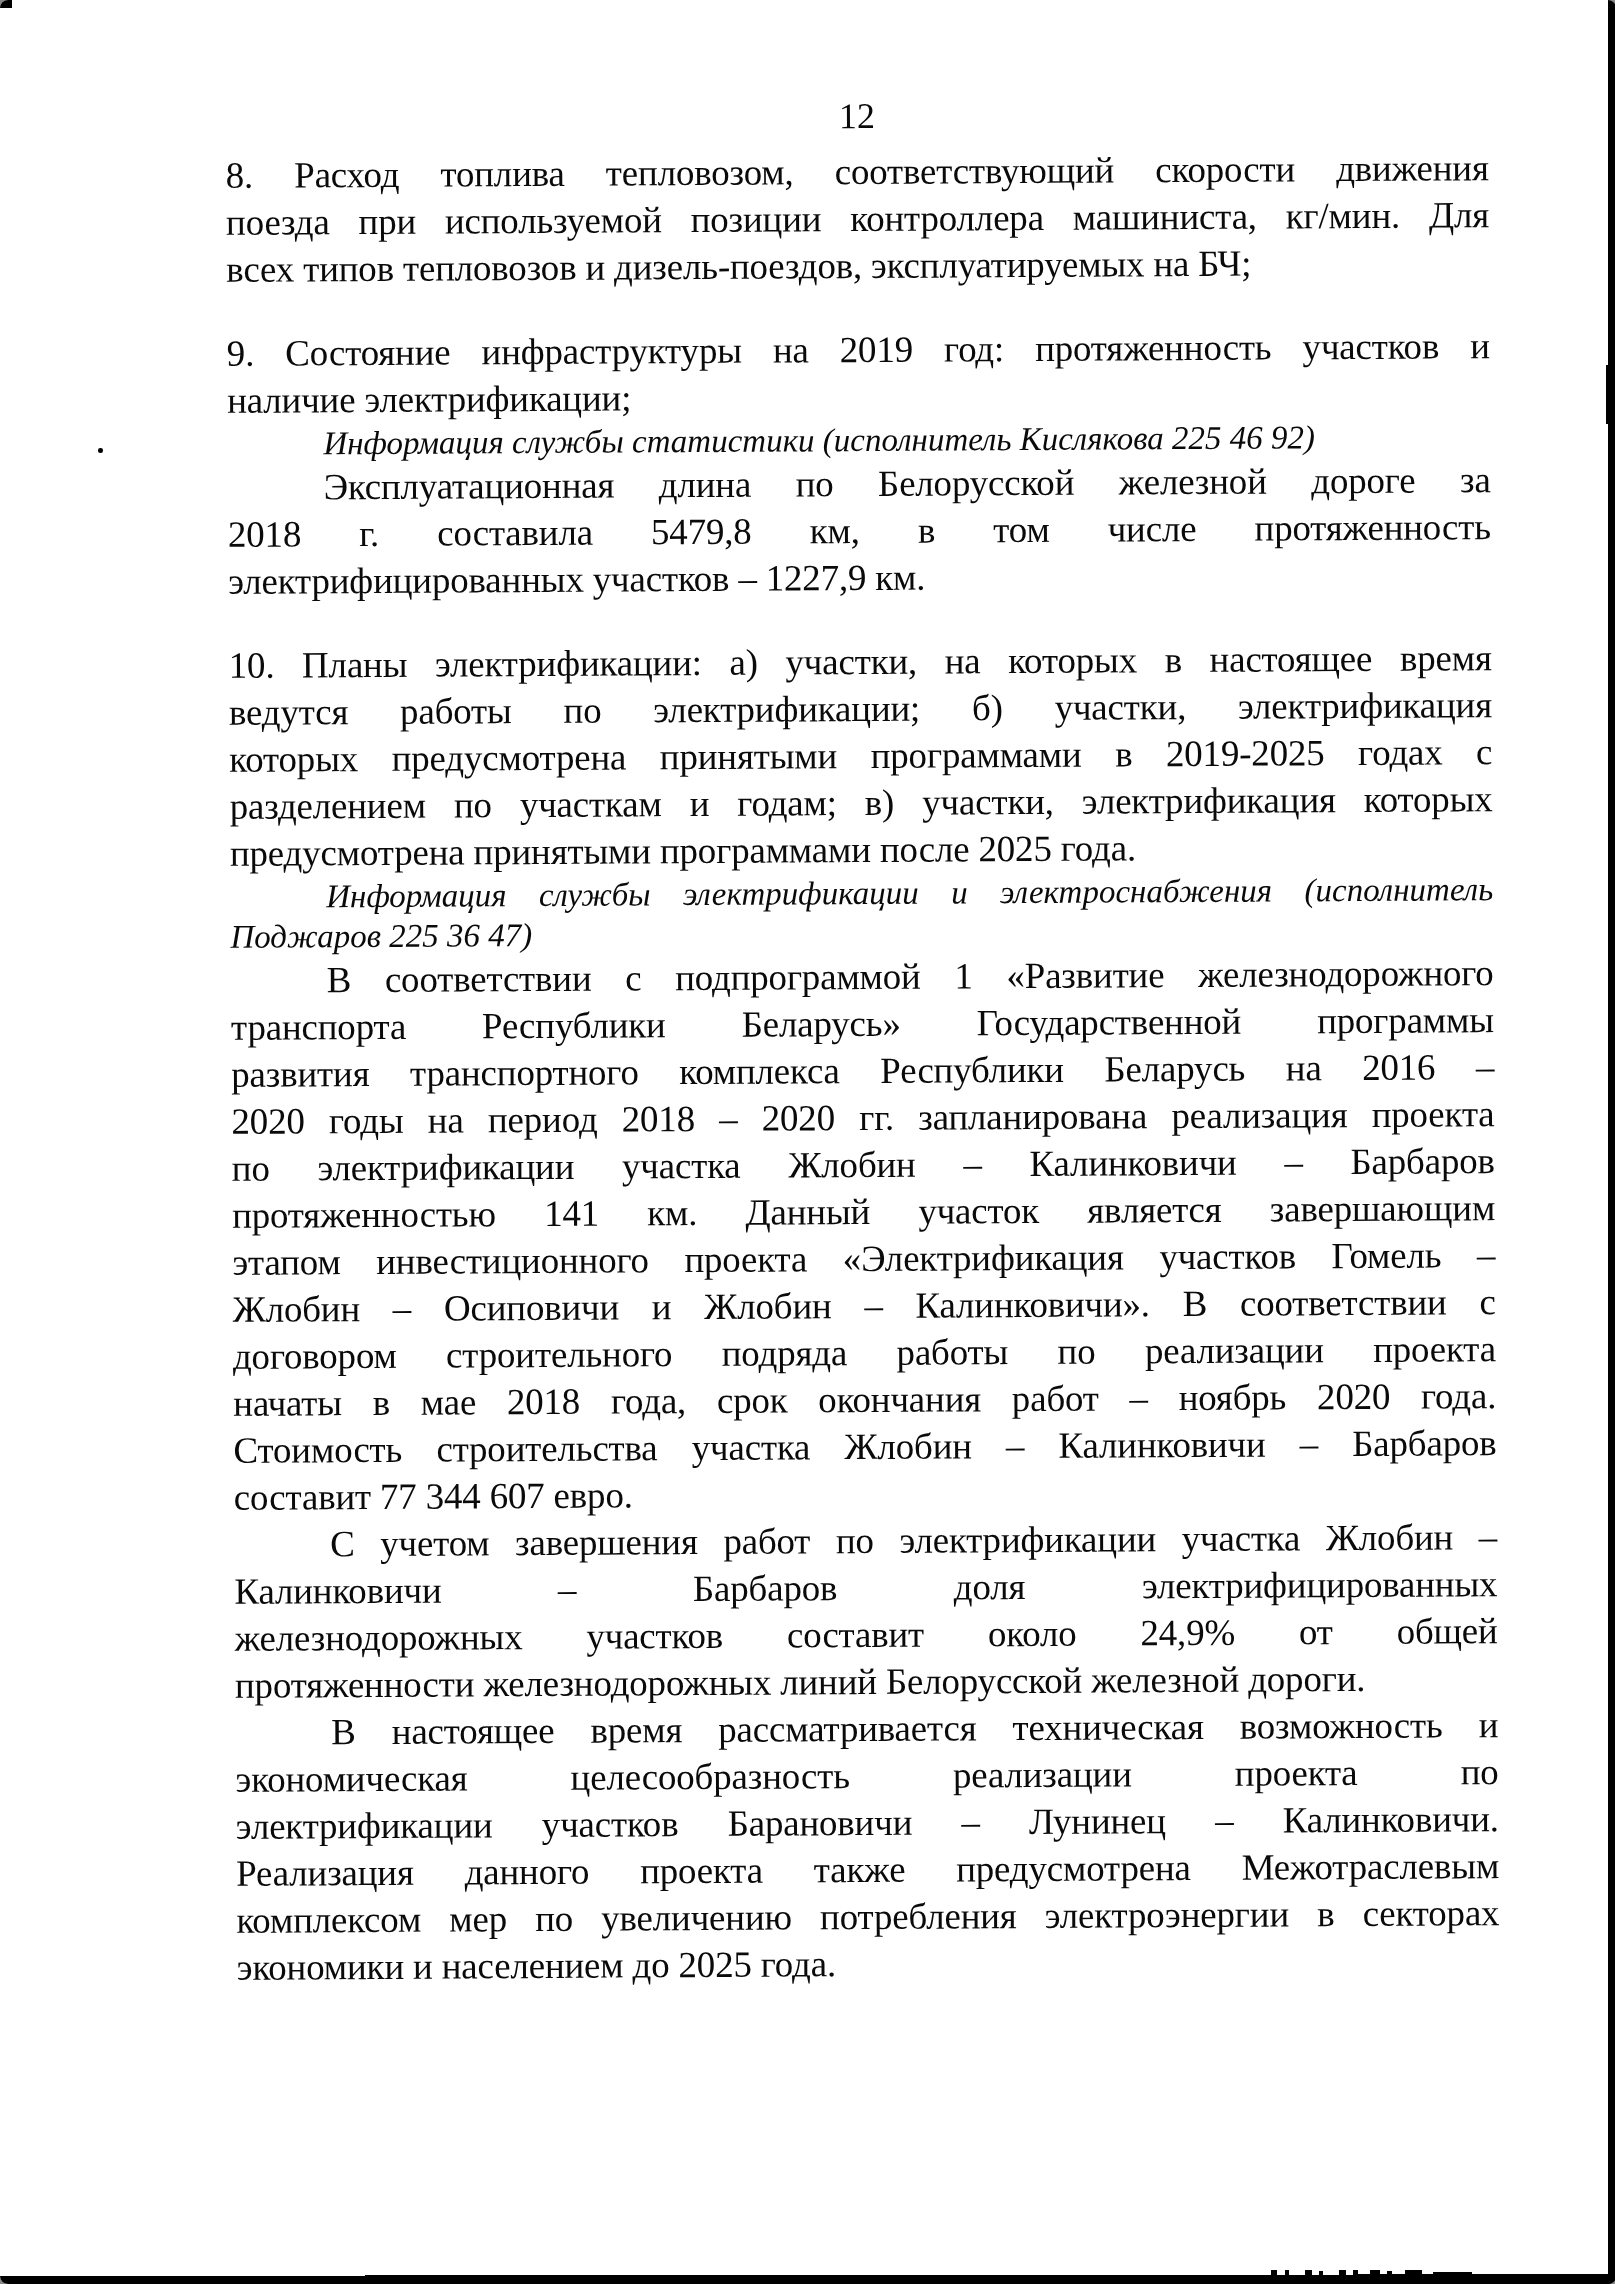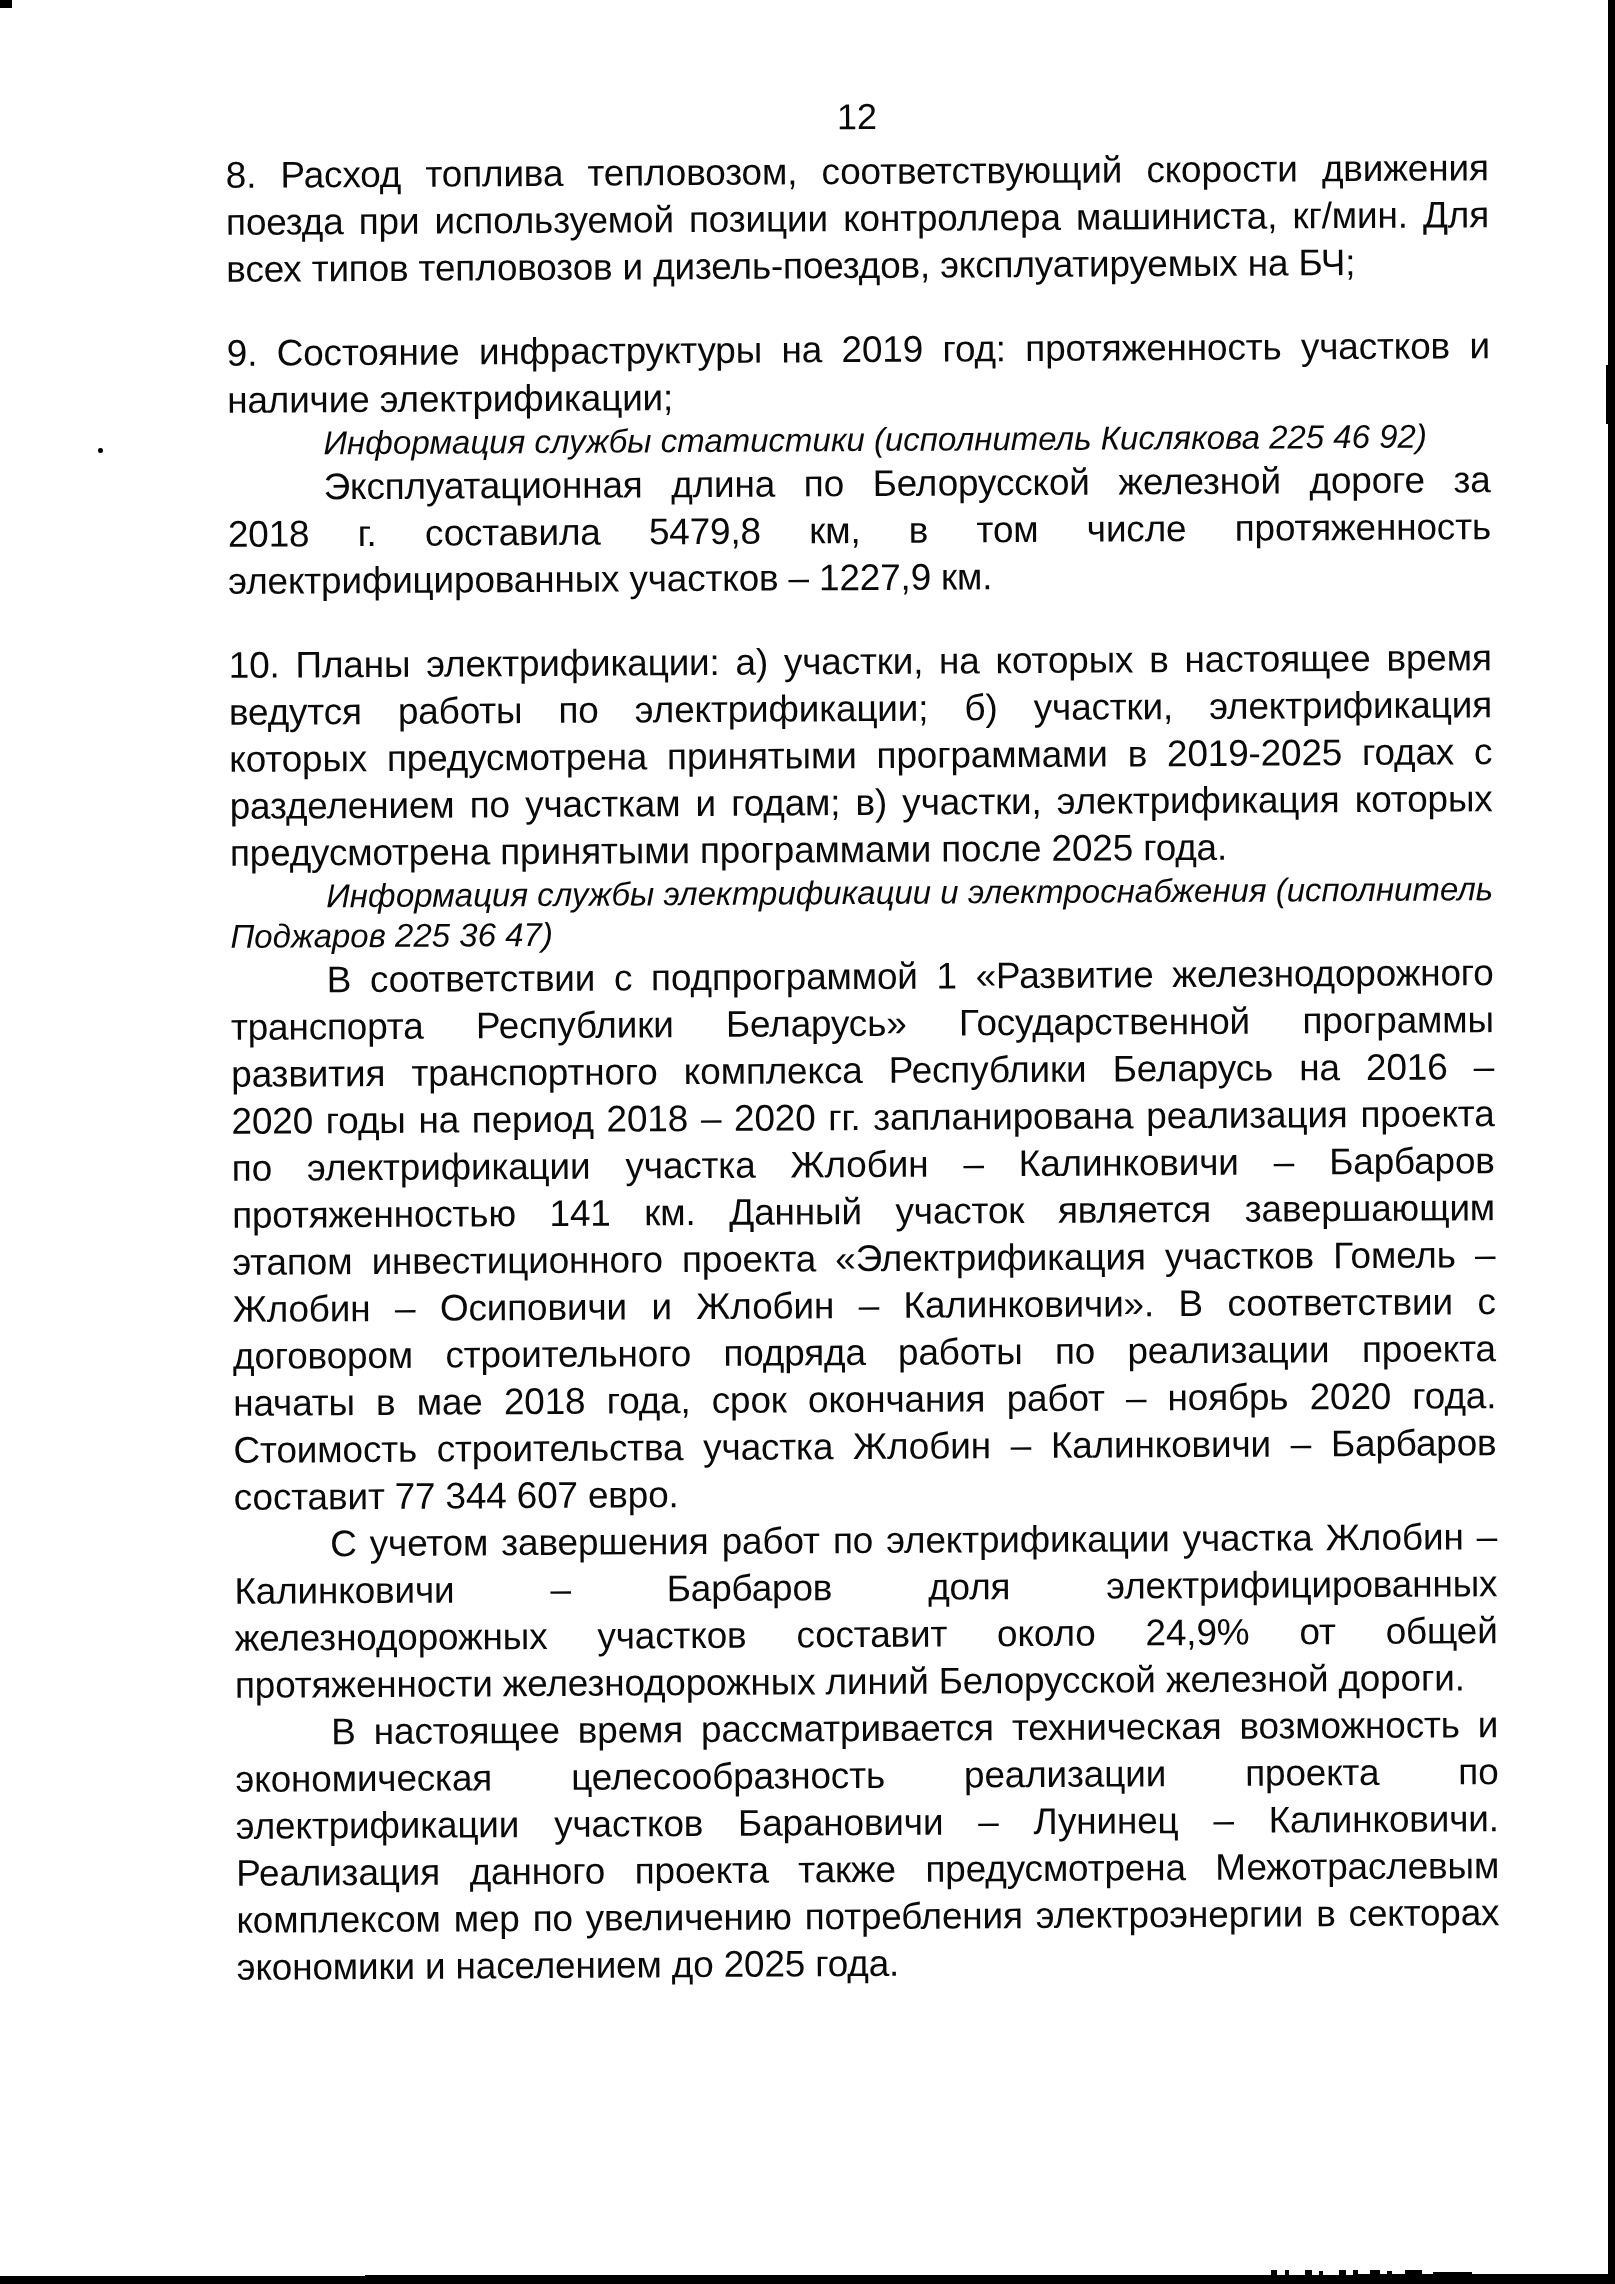--- a/index.html
+++ b/index.html
@@ -2,22 +2,23 @@
 <html style="font-size:10.4px"><head>
 <meta charset="utf-8">
 <style>
   html, body { margin: 0; padding: 0; background: #888; }
   .page {
     position: relative;
     width: 1616px;
     height: 2284px;
     background: #ffffff;
     overflow: hidden;
-    font-family: Liberation Sans, sans-serif;
+    font-family: Liberation Serif, serif;
     color: #0a0a0a;
+    border-radius: 8px;
   }
   
   .edge-right {
     position: absolute; top: 0; right: 0;
     width: 8.5px; height: 2284px; background: #000;
   }
   .edge-right::before {
     content: ""; position: absolute; left: -2px; top: 365px;
     width: 2px; height: 59px; background: #000;
   }

